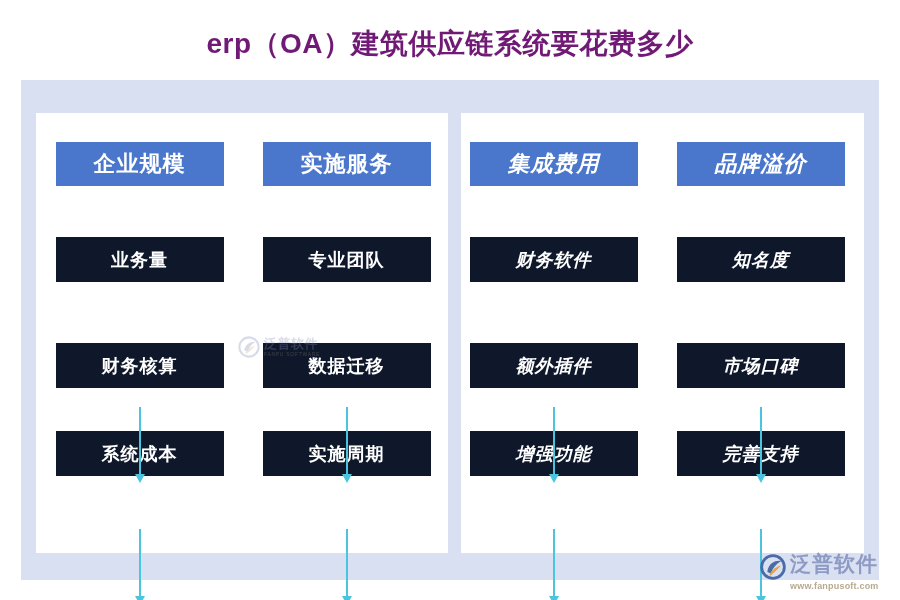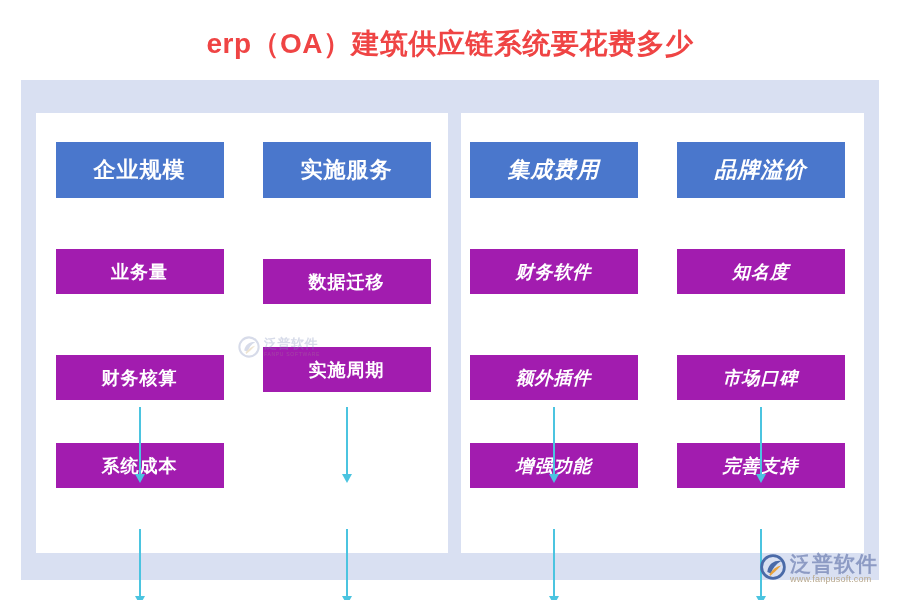--- a/index.html
+++ b/index.html
@@ -17,21 +17,21 @@
 
   
   .page-title {
     position: absolute;
     top: 24px;
     left: 0;
     width: 900px;
     text-align: center;
     font-size: 28px;
     font-weight: bold;
-    color: #ef4444;
+    color: #701a75;
     letter-spacing: 0.5px;
     line-height: 40px;
     white-space: nowrap;
   }
 
   
   .outer-panel {
     position: absolute;
     left: 21px;
     top: 80px;
@@ -99,27 +99,27 @@
     text-align: center;
     color: #ffffff;
     font-weight: bold;
     white-space: nowrap;
     display: flex;
     align-items: center;
     justify-content: center;
   }
   .box.header {
     background: #4A77CC;
-    height: 56px;
+    height: 44px;
     font-size: 22px;
     margin-top: 29px;
     letter-spacing: 1px;
   }
   .box.node {
-    background: #a21caf;
+    background: #0f172a;
     height: 45px;
     font-size: 18px;
     letter-spacing: 1px;
   }
 
   
   .slot-1 { margin-top: 51px; }
   .slot-2 { margin-top: 61px; }
   .slot-3 { margin-top: 43px; }
 
@@ -215,25 +215,25 @@
   }
   .brand-logo .logo-cn {
     font-size: 21px;
     font-weight: bold;
     color: #8D9BC4;
     line-height: 21px;
     letter-spacing: 1px;
   }
   .brand-logo .logo-url {
     font-size: 9px;
-    font-weight: normal;
+    font-weight: bold;
     color: #B9A98E;
     line-height: 11px;
     letter-spacing: 0.2px;
-    margin-top: 0;
+    margin-top: 7px;
   }
 </style>
 </head>
 <body>
 
 <div class="page-title">erp（OA）建筑供应链系统要花费多少</div>
 
 <div class="outer-panel"></div>
 
 <div class="board"></div>
@@ -254,20 +254,21 @@
         <span class="head"></span>
       </div>
       <div class="connector conn-b">
         <span class="stem"></span>
         <span class="head"></span>
       </div>
     </div>
 
     <div class="column">
       <div class="box header">实施服务</div>
+      <div class="box node slot-1">专业团队</div>
       <div class="box node slot-2">数据迁移</div>
       <div class="box node slot-3">实施周期</div>
       <div class="connector conn-a">
         <span class="stem"></span>
         <span class="head"></span>
       </div>
       <div class="connector conn-b">
         <span class="stem"></span>
         <span class="head"></span>
       </div>

